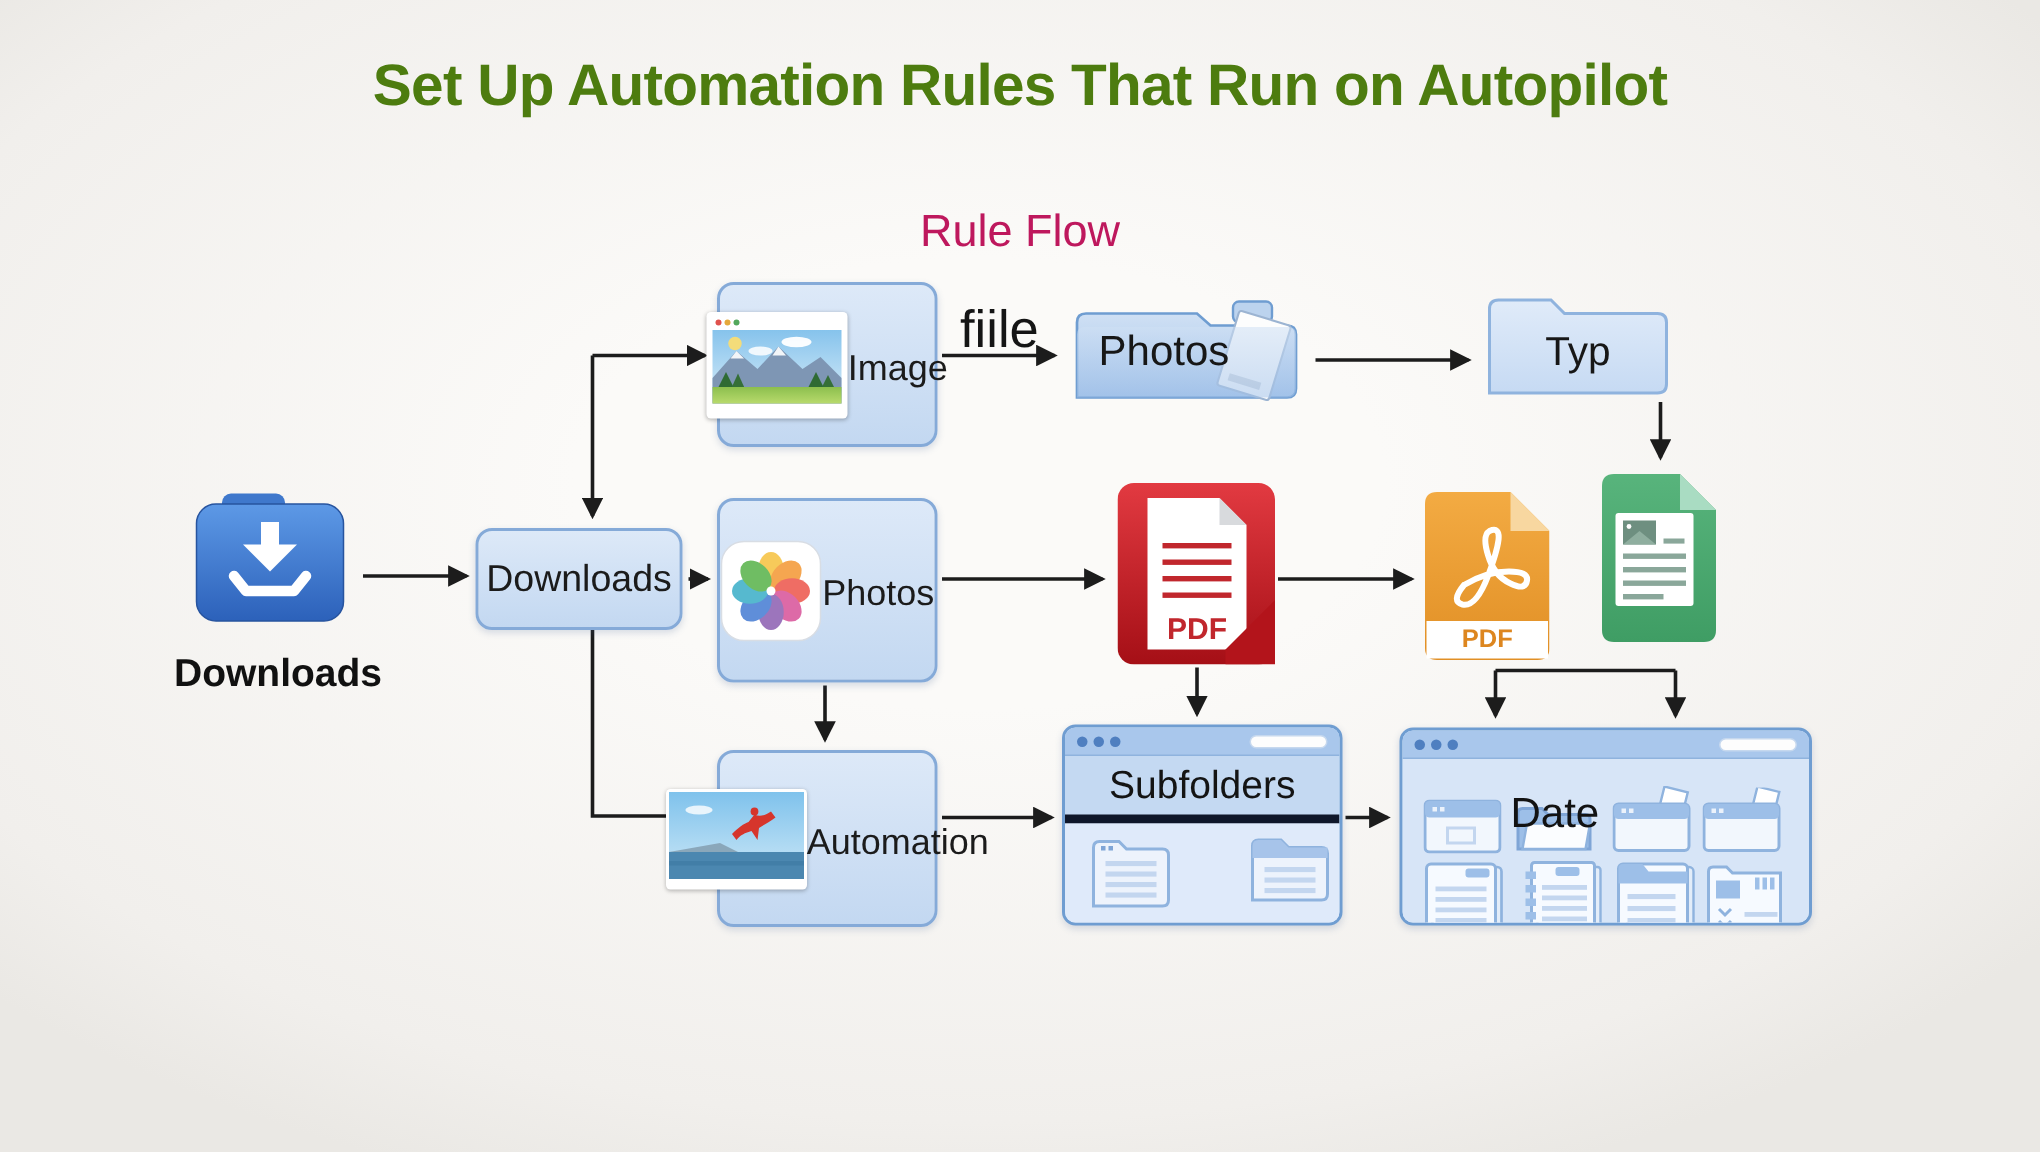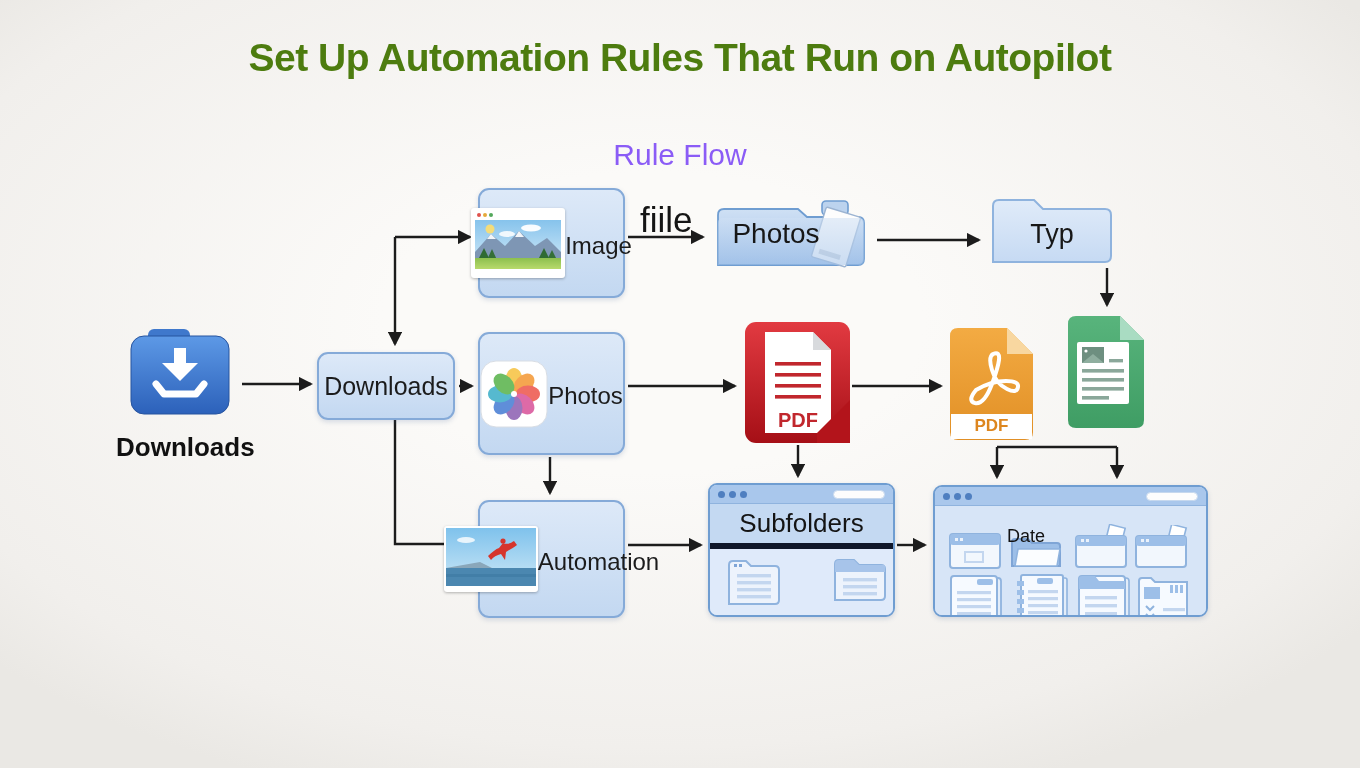--- a/index.html
+++ b/index.html
@@ -10,21 +10,21 @@
     position:relative; color:#161616;
   }
   .canvas { position:absolute; inset:0; }
 
   .page-title {
     position:absolute; top:36px; left:0; width:100%;
     text-align:center; font-size:39px; font-weight:bold; letter-spacing:-0.5px; color:#4d7c0f;
   }
   .diagram-subtitle {
     position:absolute; top:138px; left:0; width:100%;
-    text-align:center; font-size:30px; font-weight:normal; color:#8b5cf6;
+    text-align:center; font-size:30px; font-weight:normal; color:#be185d;
   }
 
   svg.edges { position:absolute; left:0; top:0; pointer-events:none; }
 
   .edge-label {
     position:absolute; left:640px; top:200px; width:70px; text-align:left;
     font-size:35px; color:#151515;
   }
 
   
@@ -70,21 +70,21 @@
   .win-subfolders { left:708px; top:483px; width:187px; height:134px; }
   .win-date { left:933px; top:485px; width:275px; height:132px; }
   .titlebar { height:19px; background:#a9c7ec; border-bottom:1px solid #8fb3de; position:relative; }
   .titlebar .dot { position:absolute; top:5.5px; width:7px; height:7px; border-radius:50%; background:#4f7fc0; }
   .titlebar .d1 { left:8px; } .titlebar .d2 { left:19px; } .titlebar .d3 { left:30px; }
   .titlebar .pill { position:absolute; top:4.5px; right:8px; width:52px; height:9px; background:#fdfdfd; border-radius:5px; border:1px solid #c6d8ee; }
   .subf-band { height:45px; background:#c4d9f2; border-bottom:6px solid #0f172a; display:flex; align-items:center; justify-content:center; }
   .subf-band .win-label { font-size:26px; color:#141414; }
   .subf-body { position:relative; height:68px; background:#dfeafa; }
   .date-body { position:relative; height:111px; background:#d7e5f7; }
-  .date-label { position:absolute; left:72px; top:20px; width:120px; font-size:18px; color:#121212; z-index:3; }
+  .date-label { position:absolute; left:72px; top:20px; width:120px; font-size:28px; color:#121212; z-index:3; }
   .mini { position:absolute; }
 </style>
 </head>
 <body>
 
 <div class="canvas">
 
   <div class="page-title">Set Up Automation Rules That Run on Autopilot</div>
   <div class="diagram-subtitle">Rule Flow</div>
 

